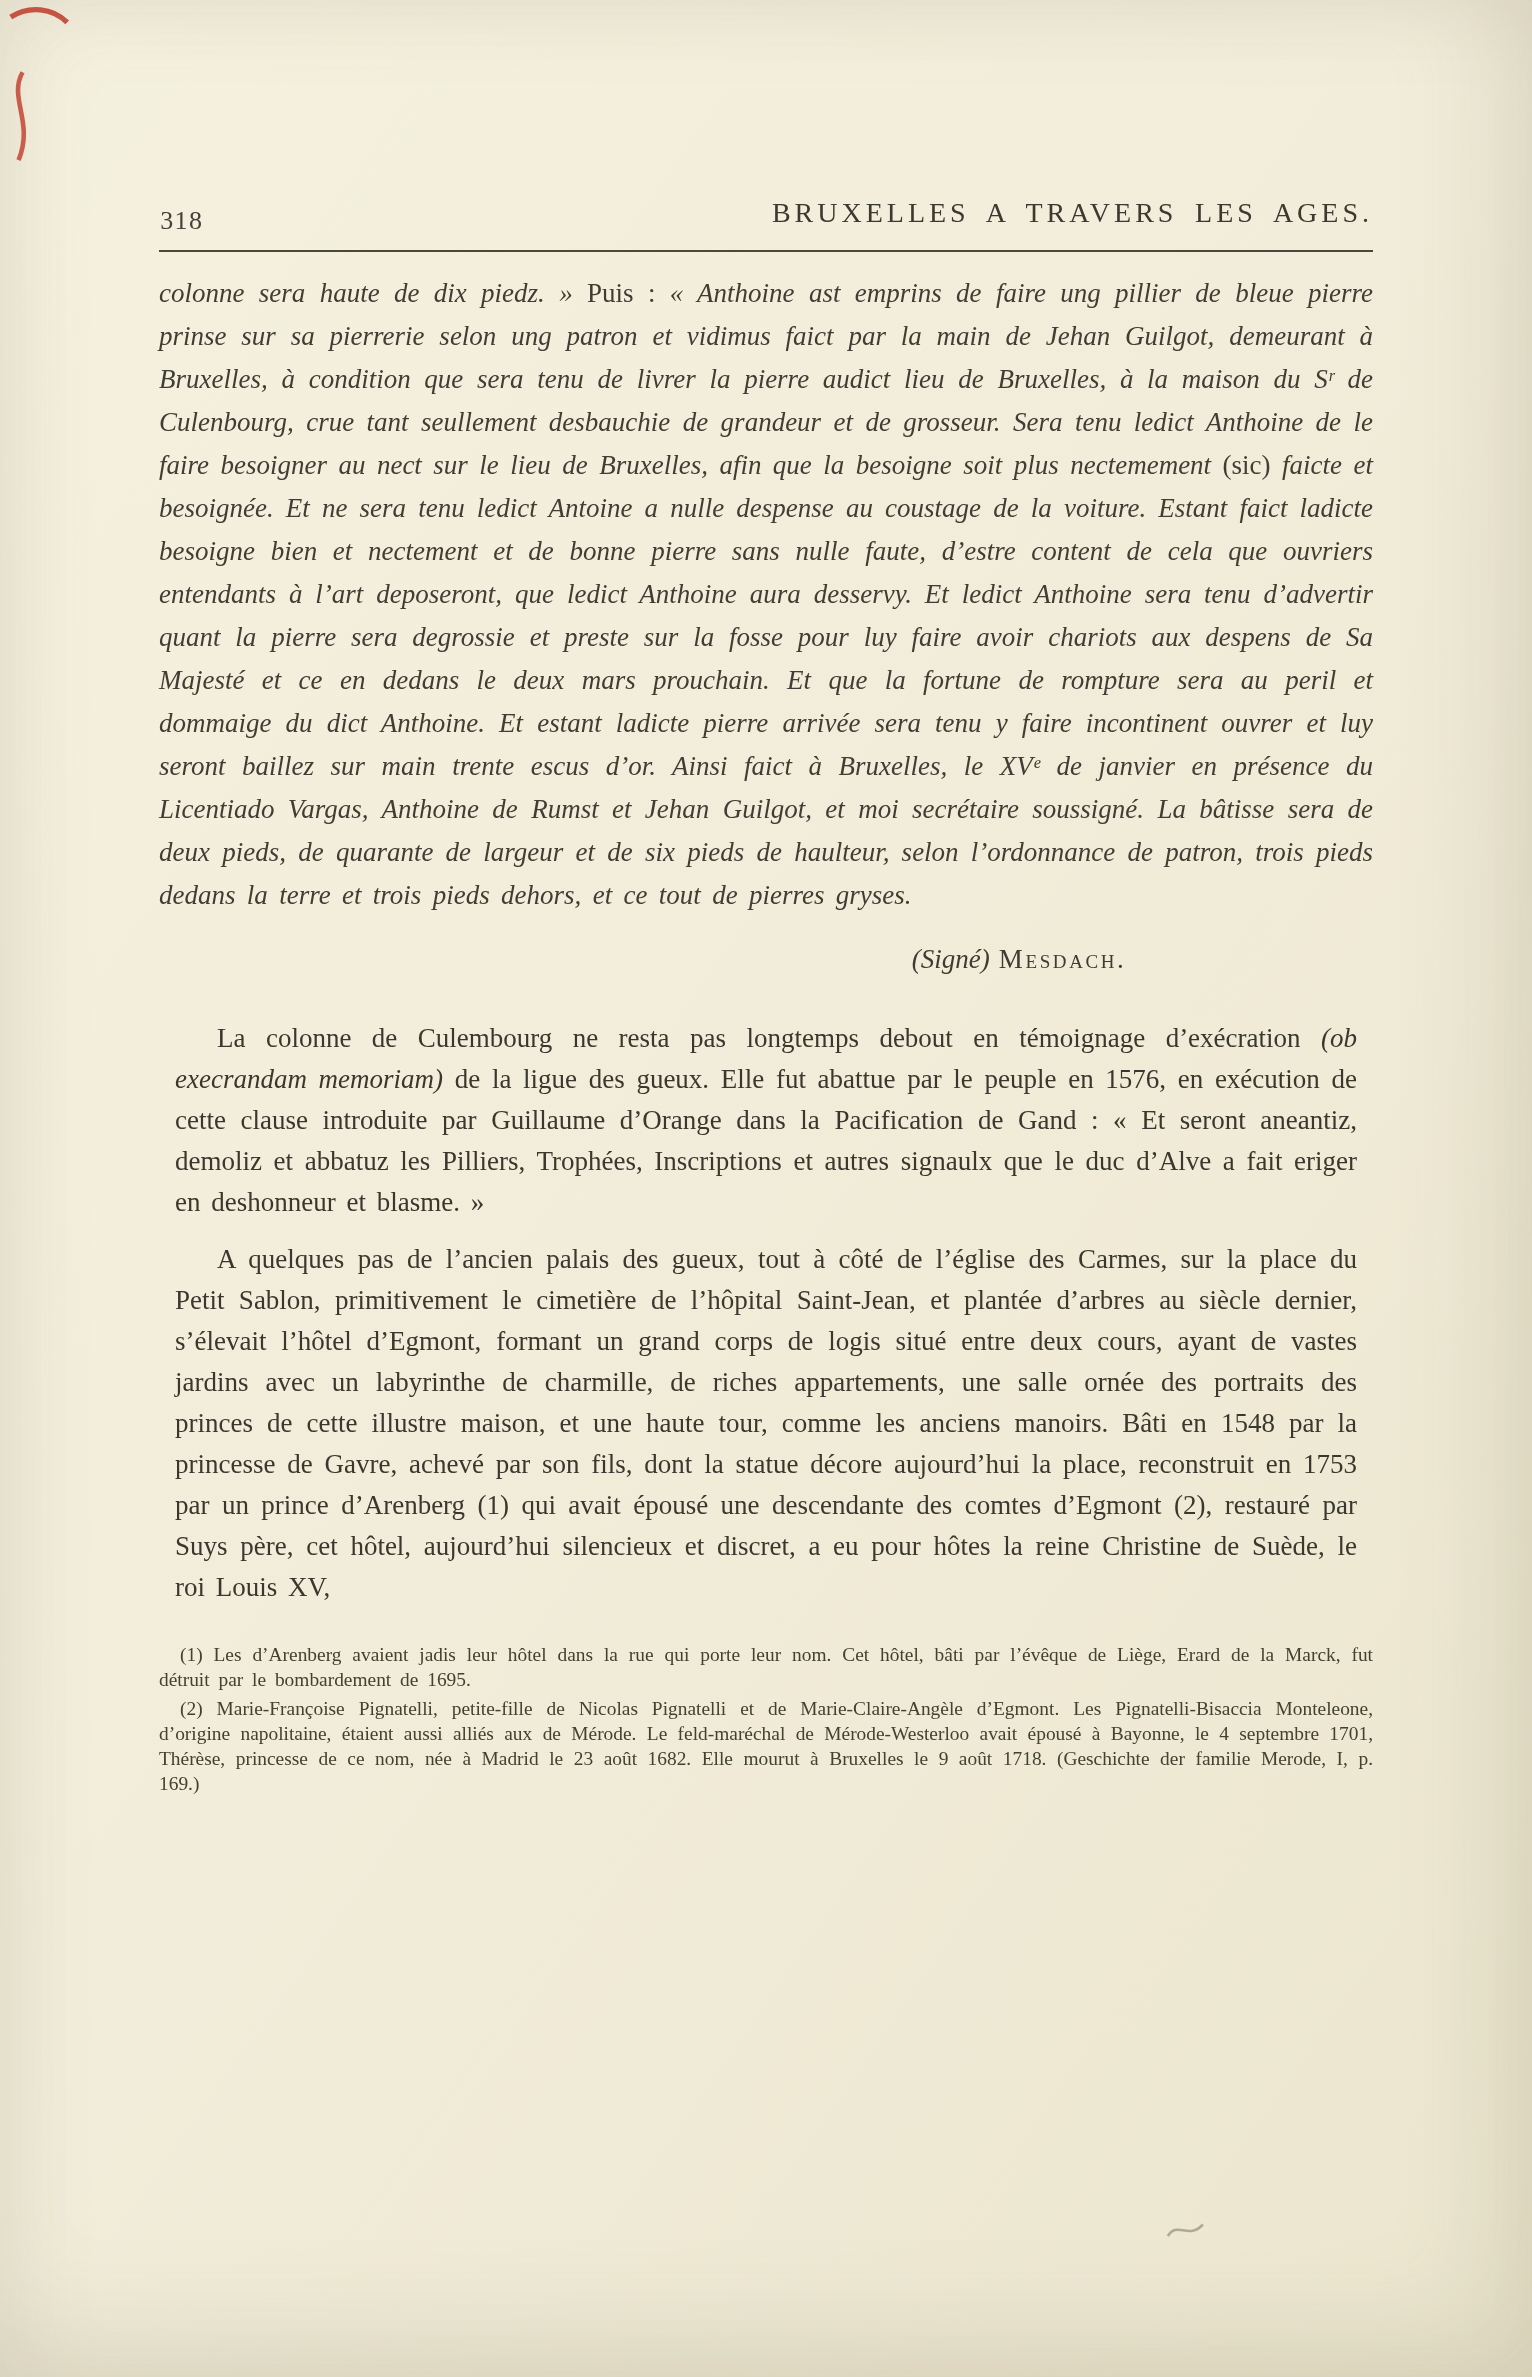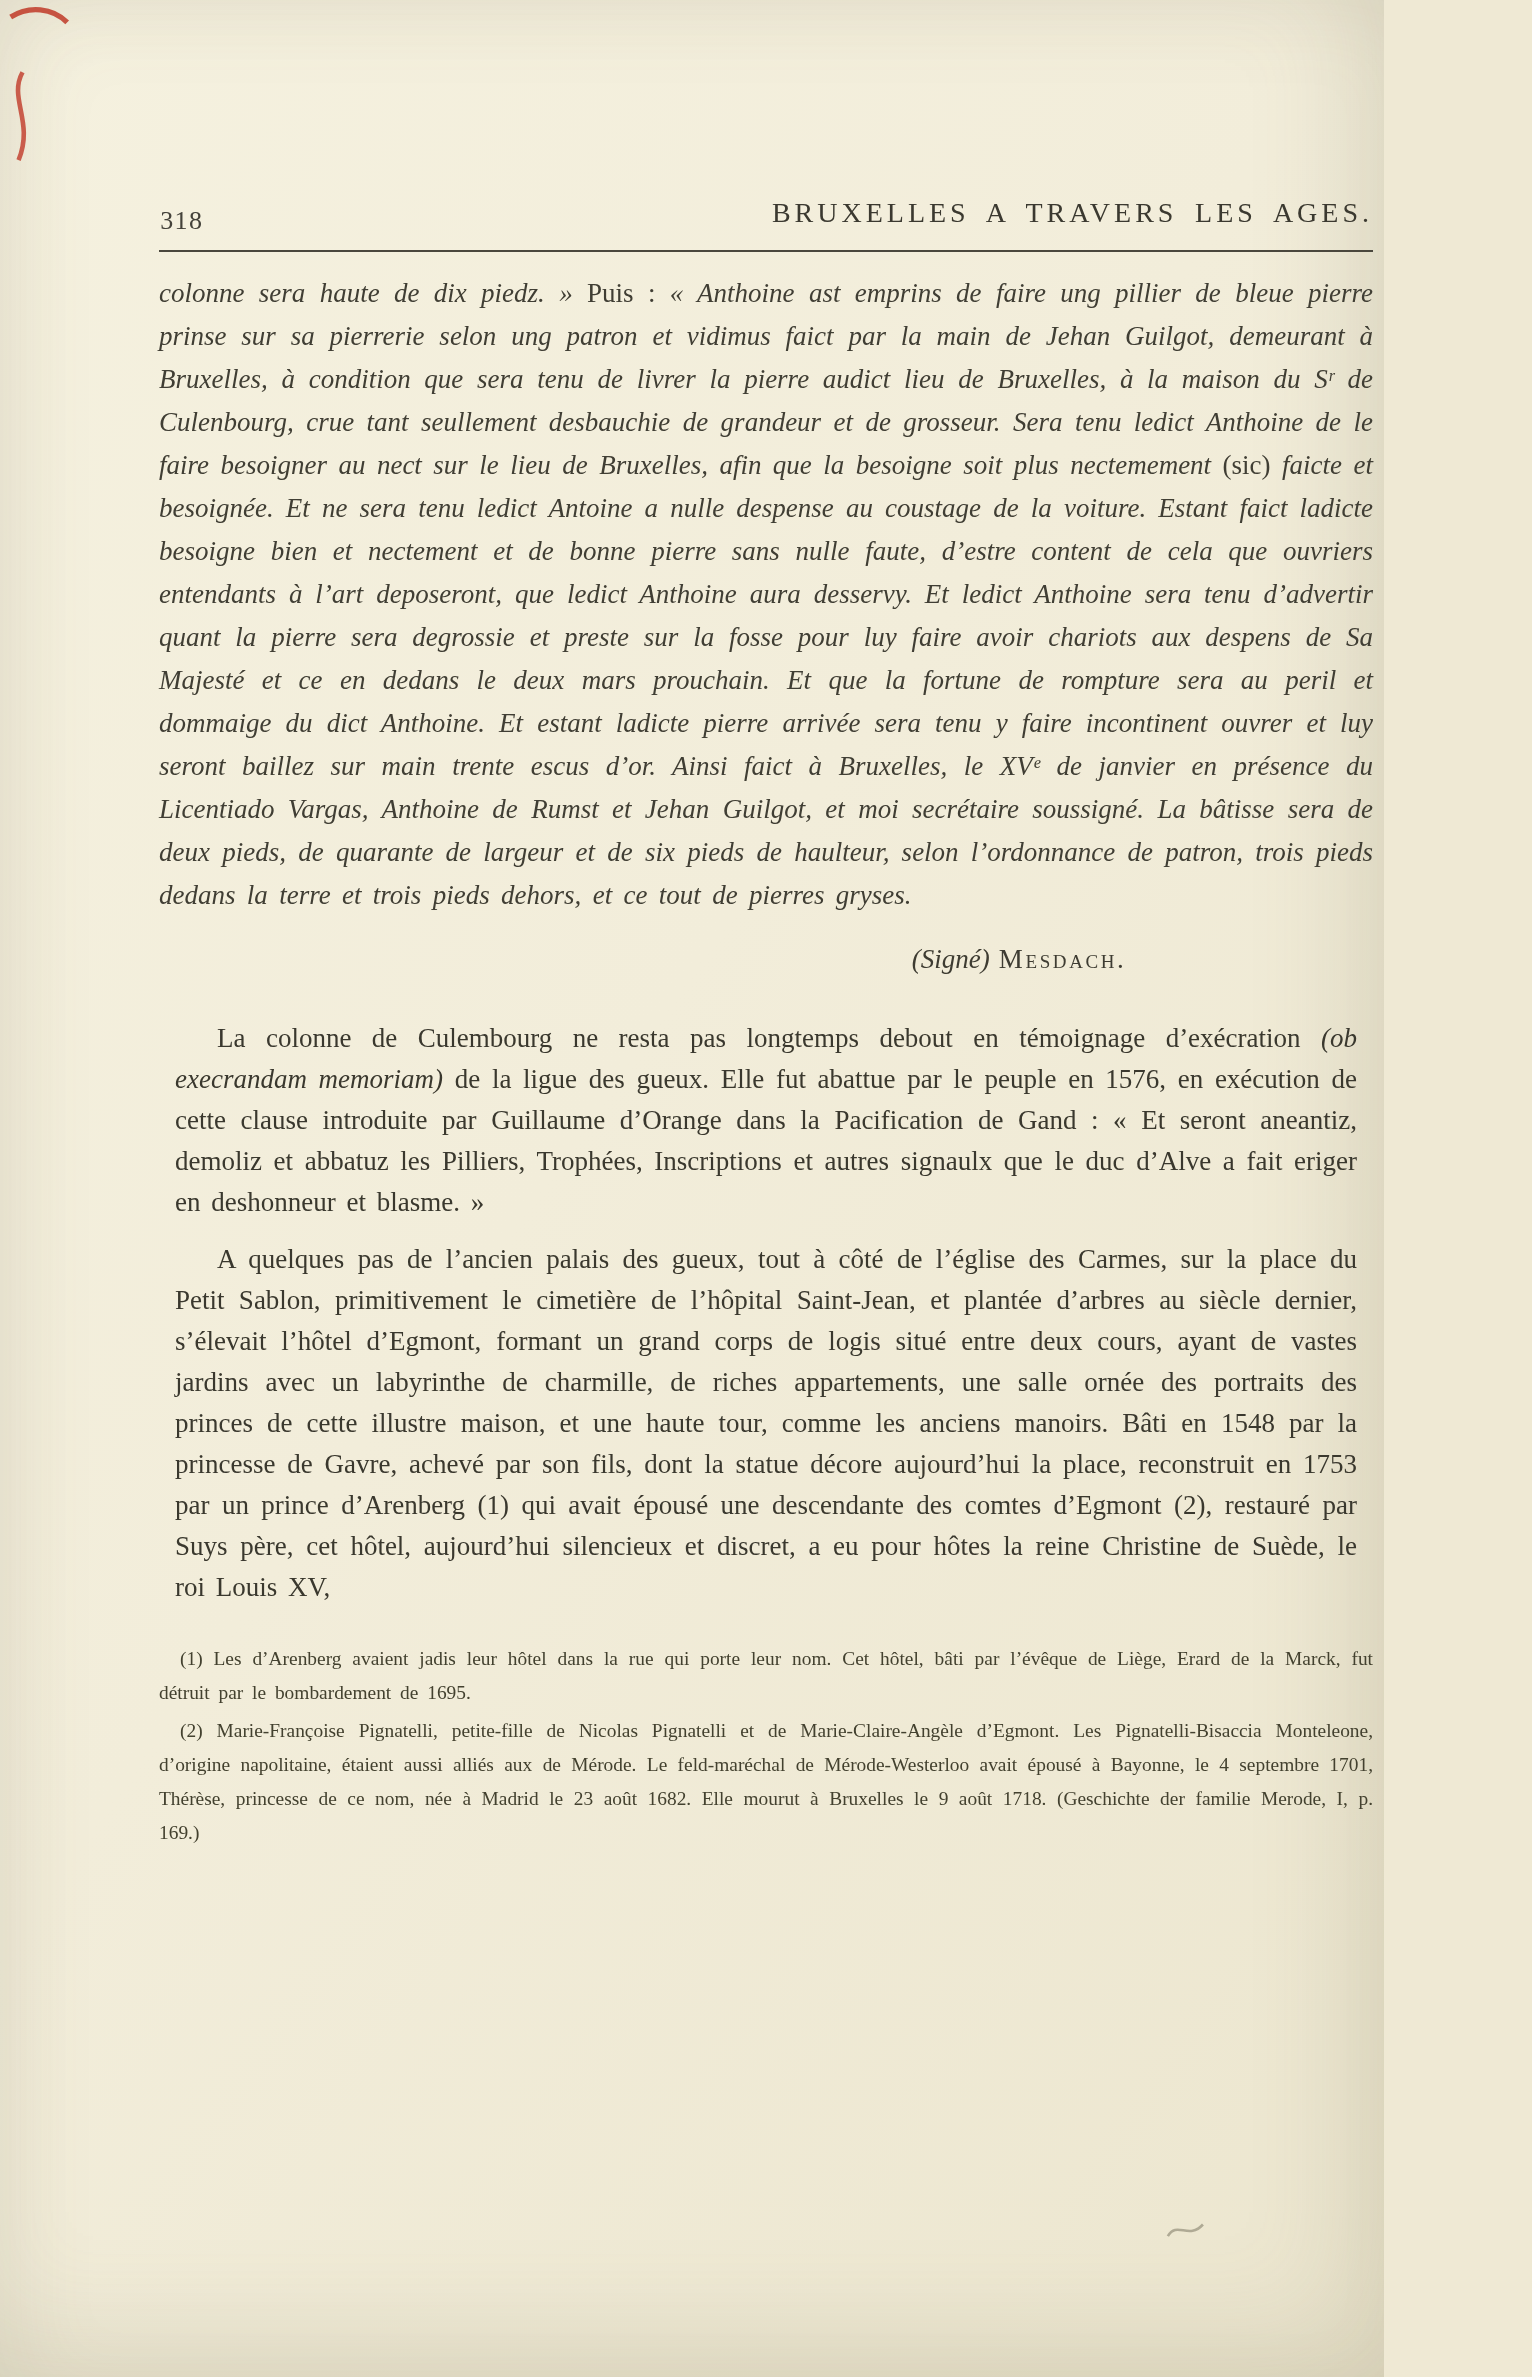--- a/index.html
+++ b/index.html
@@ -3,21 +3,21 @@
 <meta charset="utf-8">
 <style>
   html, body { margin: 0; padding: 0; }
   body {
     width: 1532px; height: 2377px;
     font-family: "Liberation Serif", "DejaVu Serif", serif;
     background: #efe9d4;
   }
   #sheet {
     position: relative;
-    width: 1384px; height: 2377px;
+    width: 1532px; height: 2377px;
     background: linear-gradient(125deg, #f5f1df 0%, #f2edda 45%, #ece6cf 100%);
     box-shadow: inset -33px -39px 105px rgba(120,110,80,0.16),
                 inset 26px 20px 79px rgba(130,120,90,0.08);
     overflow: hidden;
     color: #3c3a31;
   }
   #content {
     position: absolute;
     left: 159px; top: 197px; width: 1214px;
   }
@@ -57,21 +57,21 @@
     font-size: 27px; line-height: 41px;
     text-align: justify; text-indent: 42px;
     word-spacing: 4px; margin: 16px;
     color: #3a382e;
   }
   .para.first { margin-top: 43px; }
   .para .italic { font-style: italic; }
   
   .footnotes { margin-top: 34px; }
   .footnote {
-    font-size: 19.4px; line-height: 34px;
+    font-size: 19.4px; line-height: 25px;
     text-align: justify; text-indent: 21px;
     word-spacing: 4px; margin: 0 0 4px 0;
     color: #43412f;
   }
   .footnote .italic { }
   
   .ink-marks { position: absolute; left: 0; top: 0; }
   .pencil-mark { position: absolute; left: 1165px; top: 2218px; }
 </style>
 </head>

